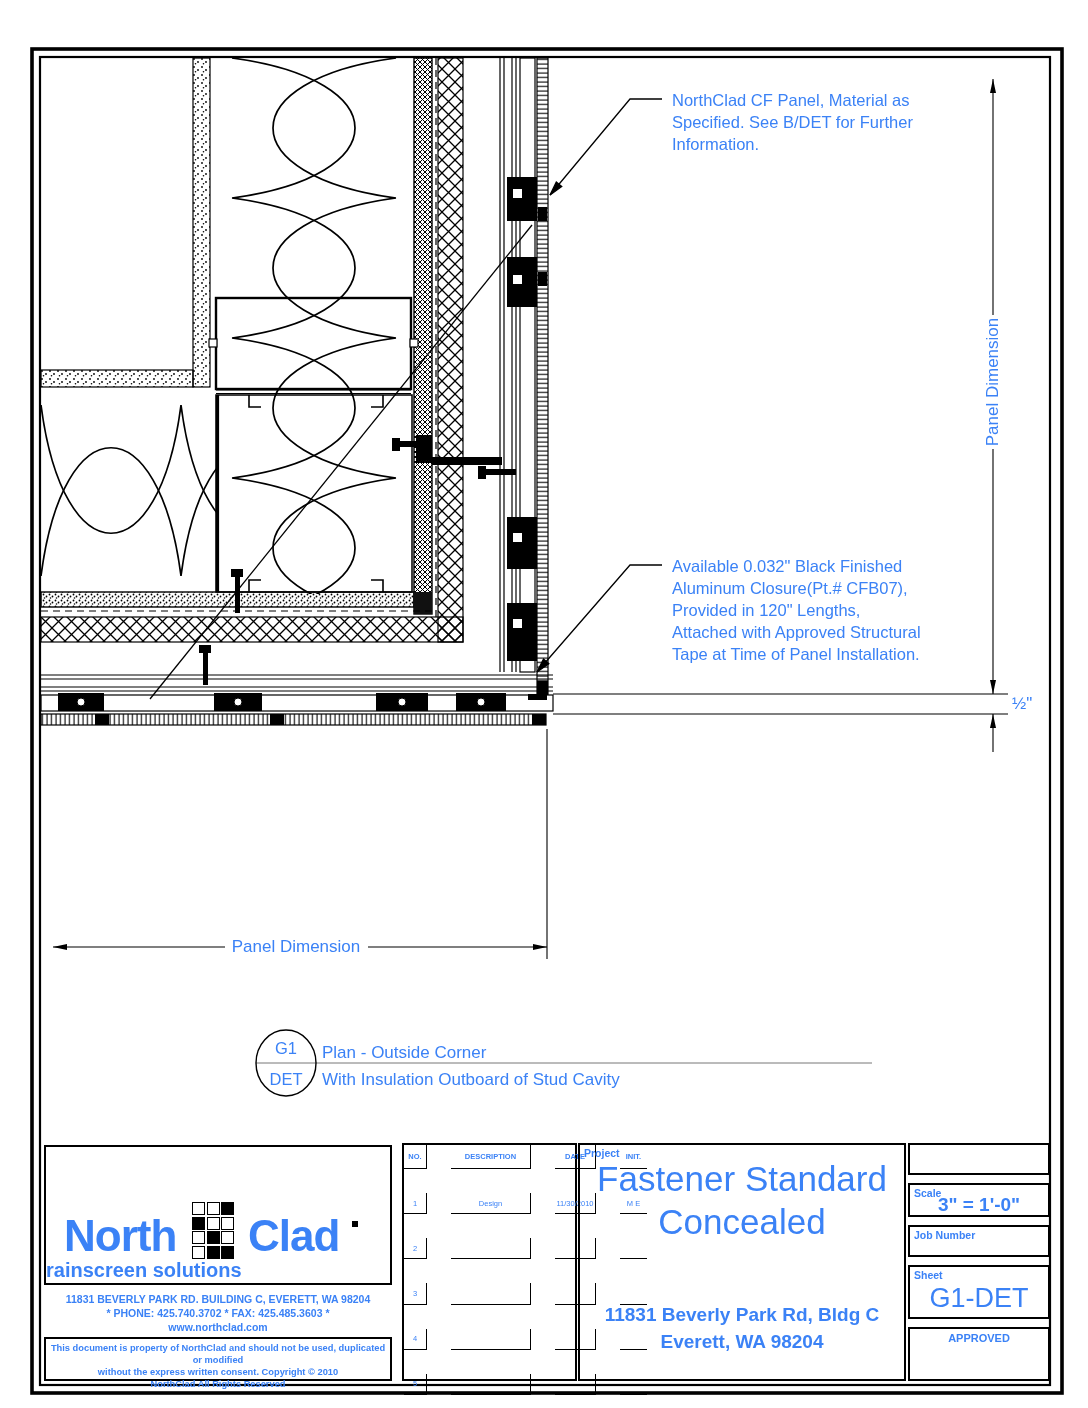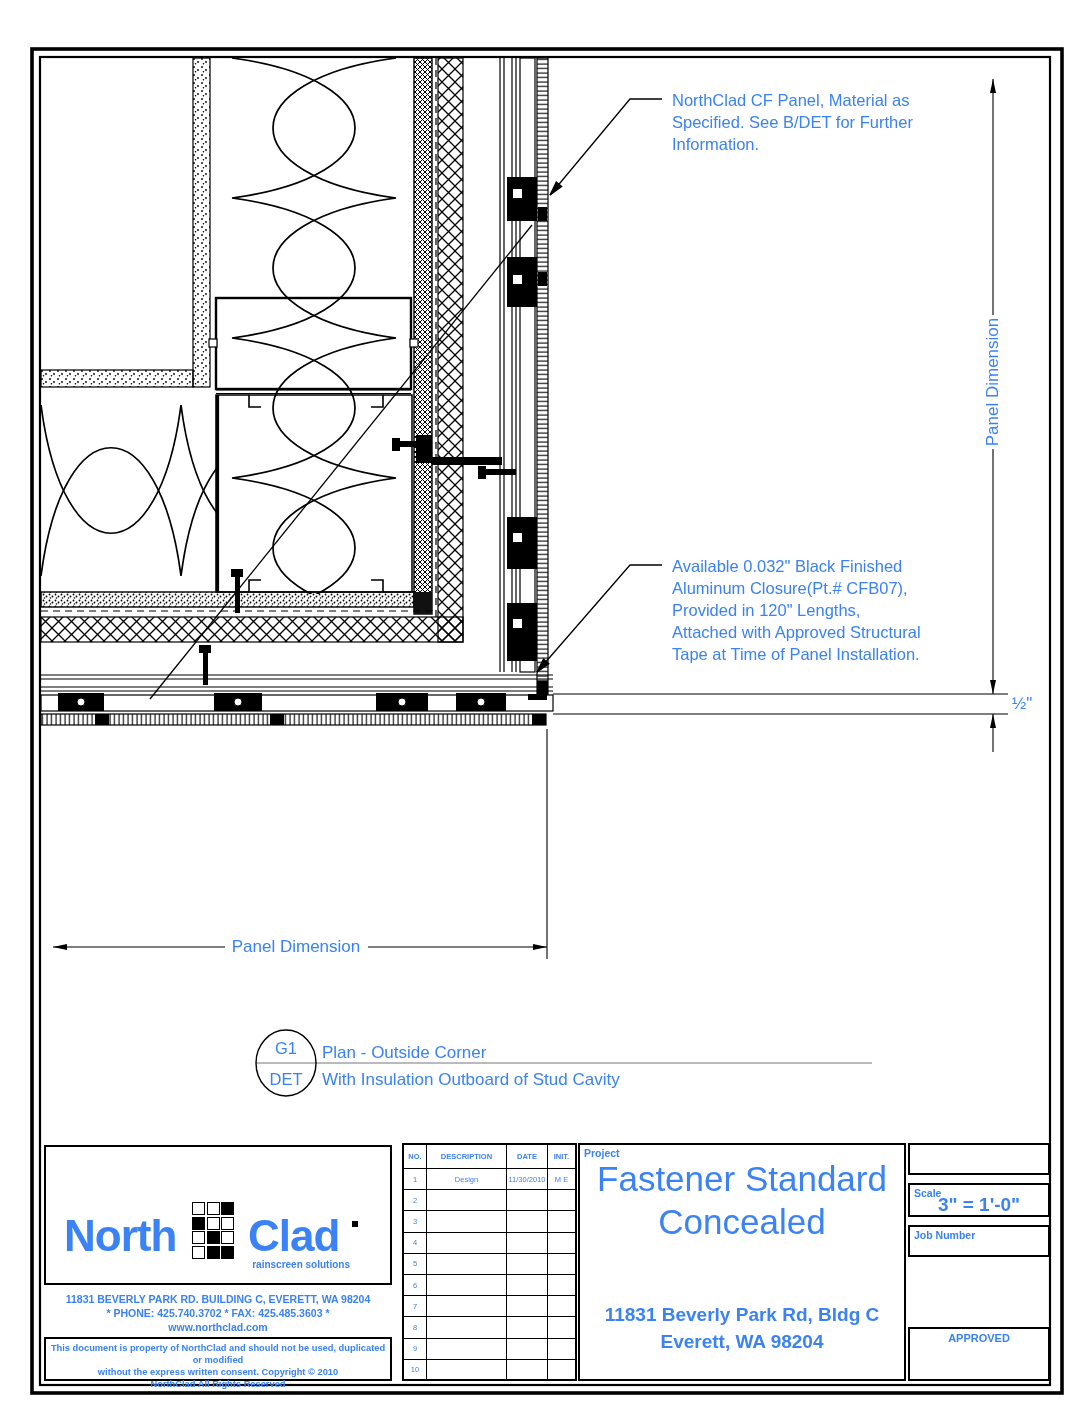--- a/index.html
+++ b/index.html
@@ -10,21 +10,21 @@
   .dimtext{font-size:17px;white-space:nowrap;}
   .box{position:absolute;border:2px solid #000;box-sizing:border-box;}
   .blocklabel{position:absolute;left:4px;top:2px;font-size:10.5px;font-weight:700;text-align:right;}
   .ctr{text-align:center;}
   
   .sq{width:13px;height:13px;box-sizing:border-box;border:1.6px solid #000;}
   .sq.f{background:#000;}
   
   #revtable{position:absolute;left:402px;top:1126px;width:175px;height:238px;
     border:2px solid #000;box-sizing:border-box;display:grid;
-    grid-template-columns:23px 80px 41px 27px;grid-template-rows:24px repeat(10,21.2px);}
+    grid-template-columns:23px 80px 41px 27px;grid-template-rows:24px repeat(10,21.2px);gap:24px;}
   #revtable .cell{border-right:1.5px solid #000;border-bottom:1.5px solid #000;
     display:flex;align-items:center;justify-content:center;font-size:7.5px;overflow:hidden;}
   #revtable .hd{font-weight:700;}
   #revtable .cell:nth-child(4n){border-right:none;}
 </style>
 </head>
 <body>
 
 <div id="sheet">
 
@@ -217,21 +217,21 @@
         <div class="sq"></div>
     <div class="sq"></div>
         <div class="sq f"></div>
         <div class="sq"></div>
     <div class="sq"></div>
         <div class="sq f"></div>
         <div class="sq f"></div>
   </div>
   <div class="abs" style="left:202px;top:64px;font-size:44px;font-weight:700;letter-spacing:-1px">Clad</div>
   <div class="abs" style="left:306px;top:74px;width:6px;height:6px;background:#000"></div>
-  <div class="abs" style="left:0;top:112px;width:304px;text-align:right;font-size:10px;font-weight:700">rainscreen solutions</div>
+  <div class="abs" style="left:0;top:112px;width:304px;text-align:left;font-size:20px;font-weight:700">rainscreen solutions</div>
   <div class="abs ctr" style="left:0;top:146px;width:344px;font-size:10.5px;font-weight:700">11831 BEVERLY PARK RD. BUILDING C, EVERETT, WA 98204</div>
   <div class="abs ctr" style="left:0;top:160px;width:344px;font-size:10.5px;font-weight:700">* PHONE: 425.740.3702 * FAX: 425.485.3603 *</div>
   <div class="abs ctr" style="left:0;top:174px;width:344px;font-size:10.5px;font-weight:700">www.northclad.com</div>
 </div>
 
 <div class="box" style="left:44px;top:1320px;width:348px;height:44px">
   <div class="abs ctr" style="left:0;top:3px;width:344px;font-size:9.3px;font-weight:700;line-height:12px">
     <div>This document is property of NorthClad and should not be used, duplicated or modified</div>
     <div>without the express written consent.  Copyright © 2010</div>
     <div>NorthClad All Rights Reserved</div>
@@ -312,18 +312,22 @@
 <div class="box" style="left:908px;top:1166px;width:142px;height:34px">
   <div class="blocklabel">Scale</div>
   <div class="abs ctr" style="left:0;top:9px;width:138px;font-size:19px;font-weight:700">3" = 1'-0"</div>
 </div>
 
 <div class="box" style="left:908px;top:1208px;width:142px;height:32px">
   <div class="blocklabel">Job Number</div>
   <div class="abs ctr" style="left:0;top:14px;width:138px;font-size:14px"></div>
 </div>
 
+<div class="box" style="left:908px;top:1248px;width:142px;height:54px">
+  <div class="blocklabel">Sheet</div>
+  <div class="abs ctr" style="left:0;top:16px;width:138px;font-size:27px">G1-DET</div>
+</div>
 
 <div class="box" style="left:908px;top:1310px;width:142px;height:54px">
   <div class="abs ctr" style="left:0;top:3px;width:138px;font-size:11px;font-weight:700">APPROVED</div>
 </div>
 
 </div>
 
 </body></html>

